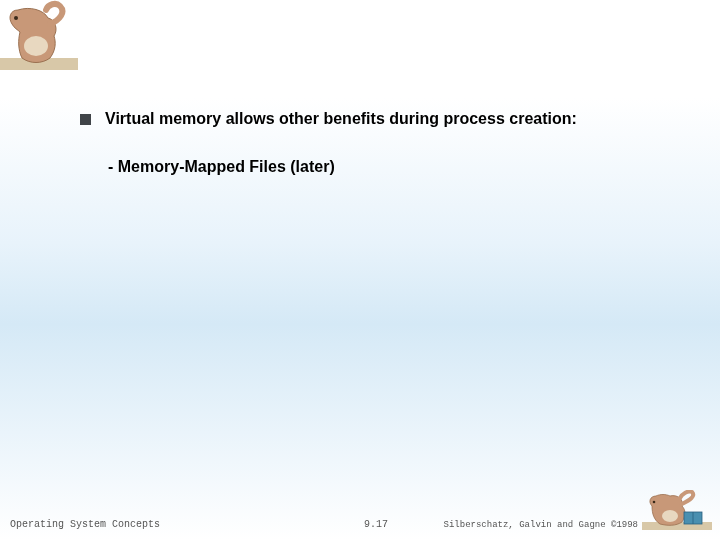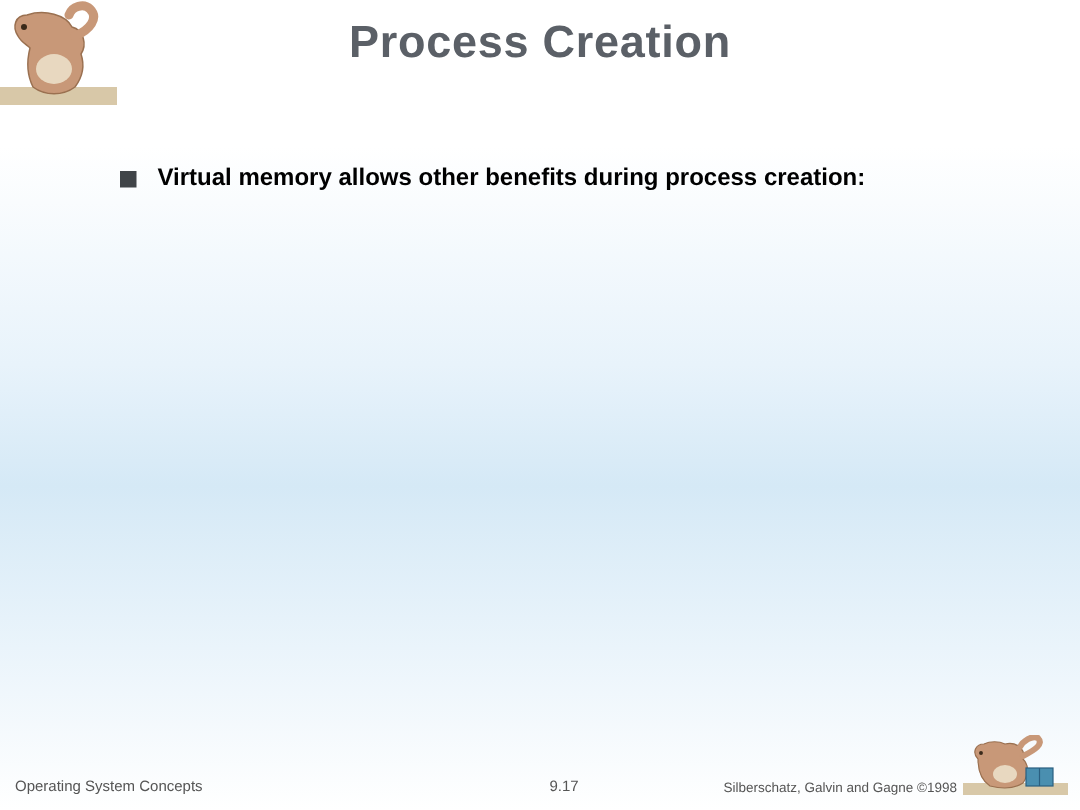--- a/index.html
+++ b/index.html
@@ -74,20 +74,21 @@
     margin-bottom: 30px;
   }
   .footer {
     position: absolute;
     bottom: 10px;
     left: 0;
     width: 100%;
     height: 18px;
     font-size: 10px;
     color: #555;
+    font-family: Liberation Mono, monospace;
   }
   .footer-left {
     position: absolute;
     left: 10px;
     bottom: 0;
   }
   .footer-center {
     position: absolute;
     left: 16px;
     width: 100%;
@@ -112,27 +113,27 @@
       <rect x="0" y="58" width="78" height="12" fill="#d8c8a8"></rect>
 
       <path d="M 18 10 C 10 10 8 18 12 24 C 14 28 18 30 20 32 C 18 40 18 50 22 58 C 30 64 42 64 50 58 C 56 50 56 42 54 36 C 58 30 56 20 48 18 C 44 10 30 6 18 10 Z" fill="#c89878" stroke="#9a7050" stroke-width="1"></path>
       <ellipse cx="36" cy="46" rx="12" ry="10" fill="#e8d8c0"></ellipse>
       <circle cx="16" cy="18" r="2" fill="#3a2a1a"></circle>
 
       <path d="M 50 24 C 60 20 66 12 60 6 C 56 2 48 4 46 10" fill="none" stroke="#c89878" stroke-width="6" stroke-linecap="round"></path>
     </svg>
   </div>
 
-  <div class="title">Process Creation</div>
 
   <div class="content">
     <div class="bullet-row">
       <div class="bullet-square"></div>
       <div>Virtual memory allows other benefits during process creation:</div>
     </div>
+    <div class="sub-item">- Memory-Mapped Files (later)</div>
   </div>
 
   <div class="footer">
     <div class="footer-left">Operating System Concepts</div>
     <div class="footer-center">9.17</div>
     <div class="footer-right">Silberschatz, Galvin and Gagne ©1998</div>
   </div>
 
   <div class="logo-bottom">
     <svg viewBox="0 0 70 40" width="70" height="40">

